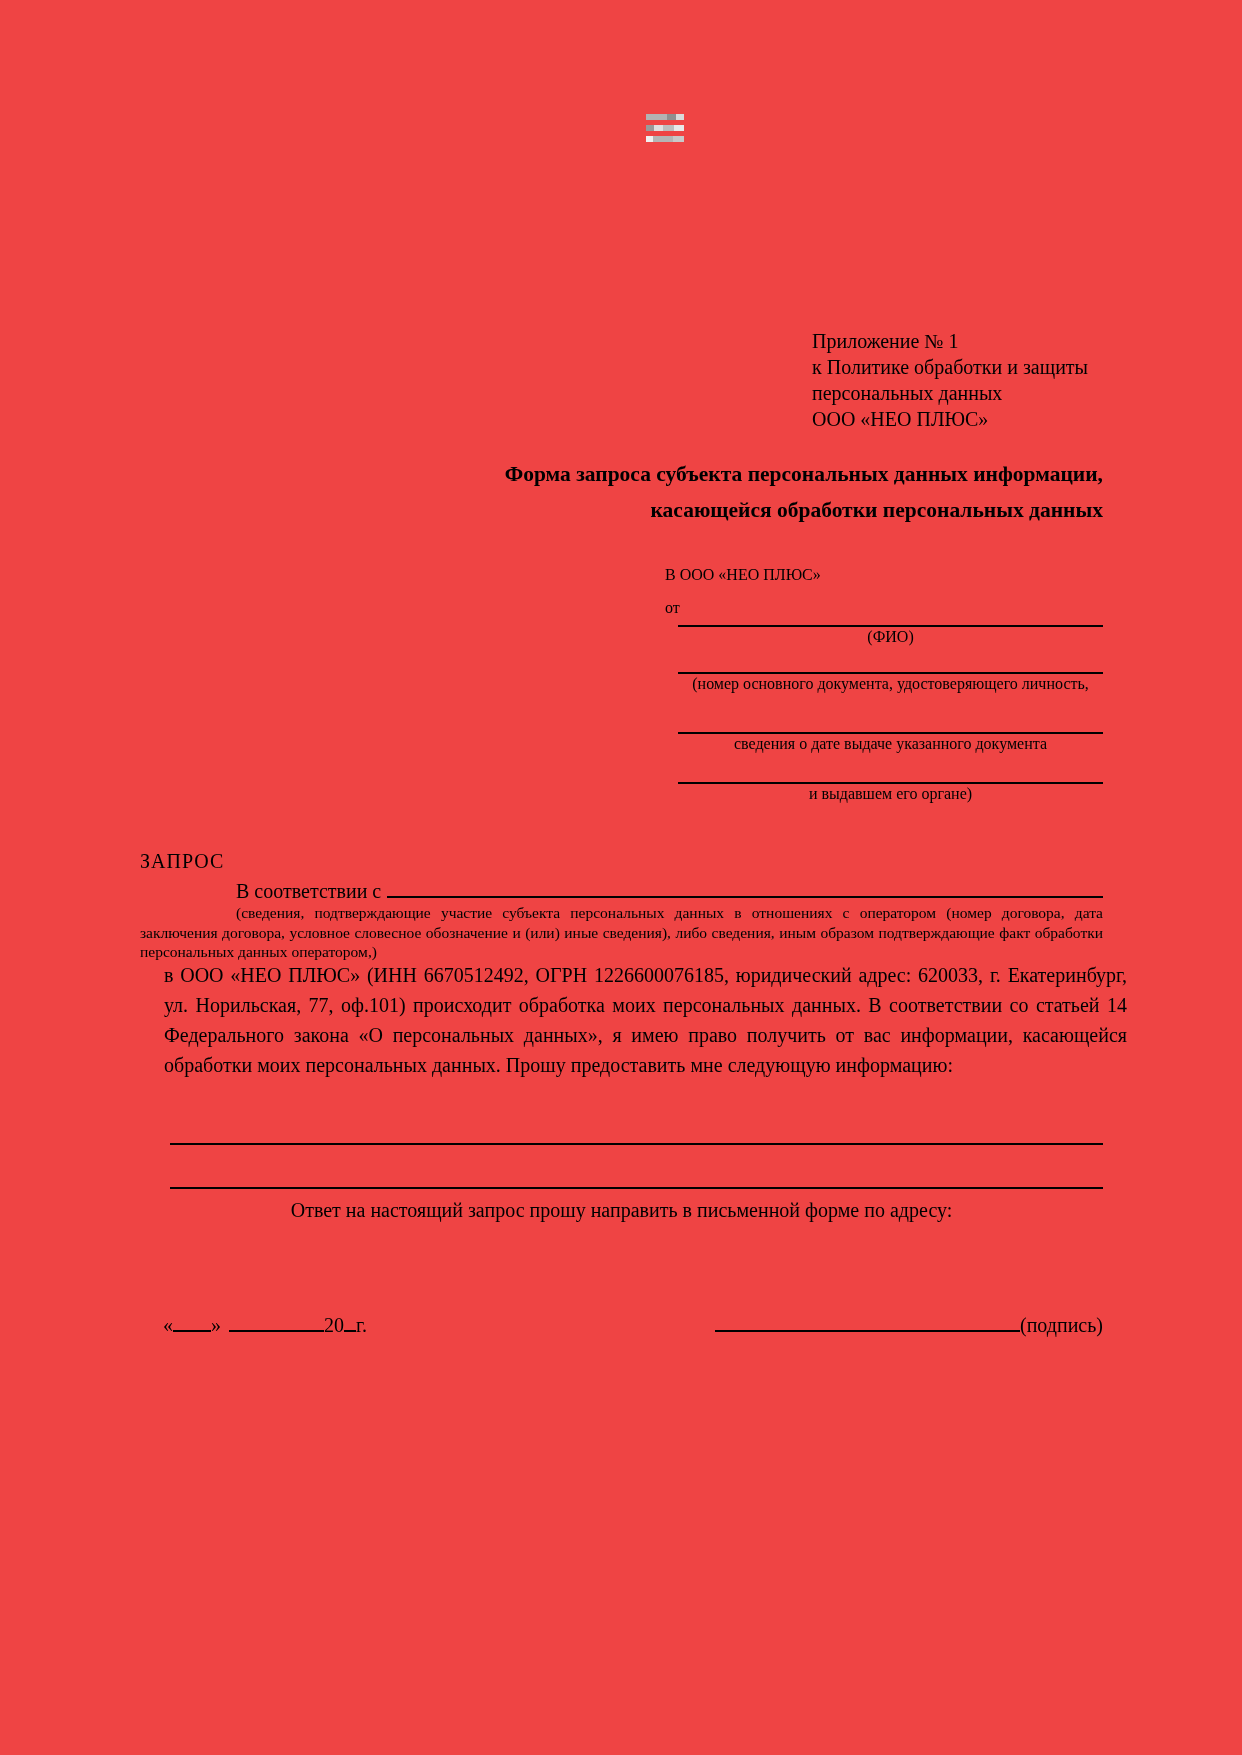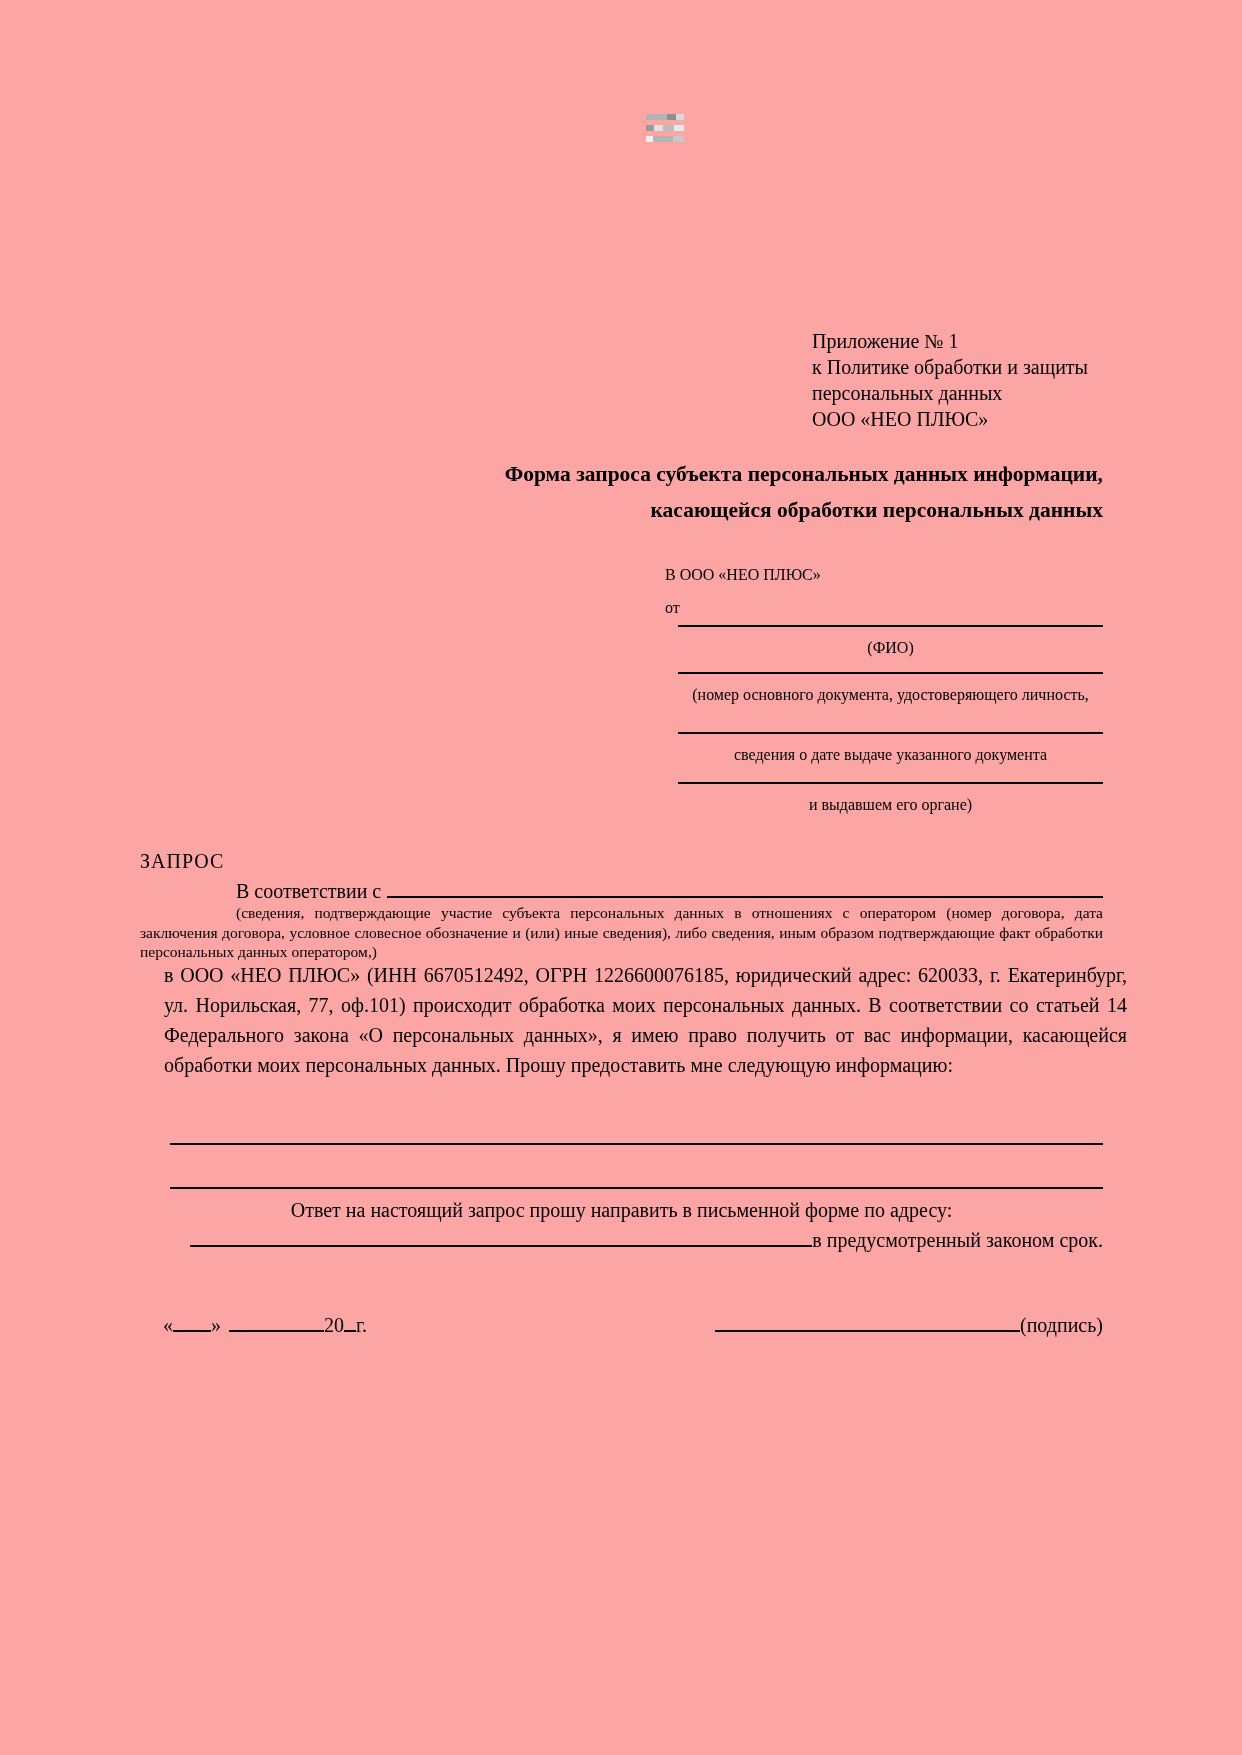--- a/index.html
+++ b/index.html
@@ -1,19 +1,19 @@
 <!DOCTYPE html>
 <html><head>
 <meta charset="utf-8">
 <style>
   html,body{margin:0;padding:0;background:#ffffff;}
   .page{
     position:relative;
     width:1242px;height:1755px;
-    background:#fca5a5;
+    background:#ef4444;
     font-family:"Liberation Serif","DejaVu Serif",serif;
     color:#000;
     overflow:hidden;
   }
   
   .doc-icon{position:absolute;left:646px;top:112px;width:38px;height:28px;
     display:flex;flex-direction:column;justify-content:space-between;padding:2px 0;}
   .doc-icon i{display:block;height:6px;}
   .doc-icon .s1{background:linear-gradient(90deg,#b3b3b3 0 55%,#8f8f8f 55% 80%,#d9d9d9 80% 100%);}
   .doc-icon .s2{background:linear-gradient(90deg,#9a9a9a 0 20%,#e0e0e0 20% 45%,#bdbdbd 45% 75%,#e8e8e8 75% 100%);}
@@ -21,21 +21,21 @@
 
   .appendix{position:absolute;left:812px;top:328px;font-size:20px;line-height:26px;}
 
   .title{position:absolute;left:140px;top:456px;width:963px;text-align:right;
     font-weight:bold;font-size:21.5px;line-height:36px;}
 
   .addressee{position:absolute;left:665px;top:558px;font-size:16px;line-height:33px;}
 
   .field{position:absolute;left:678px;width:425px;}
   .field .rule{border-top:2px solid #000;height:0;}
-  .field .cap{text-align:center;font-size:16px;line-height:19px;padding-top:11px;}
+  .field .cap{text-align:center;font-size:16px;line-height:19px;padding-top:0;}
   .f1{top:625px}.f2{top:672px}.f3{top:732px}.f4{top:782px}
 
   .zapros{position:absolute;left:140px;top:850px;width:963px;text-align:left;
     font-size:20px;letter-spacing:1px;}
 
   .intro{position:absolute;left:140px;top:876px;width:963px;display:flex;
     align-items:baseline;font-size:20px;}
   .intro .prefix{margin-left:96px;white-space:nowrap;}
   .intro .fill{flex:1;border-bottom:2px solid #000;height:1em;margin-left:6px;}
 
@@ -121,24 +121,20 @@
 
   <div class="footnote">(сведения, подтверждающие участие субъекта персональных данных в отношениях с оператором (номер договора, дата заключения договора, условное словесное обозначение и (или) иные сведения), либо сведения, иным образом подтверждающие факт обработки персональных данных оператором,)</div>
 
   <div class="bodytext">в ООО «НЕО ПЛЮС» (ИНН 6670512492, ОГРН 1226600076185, юридический адрес: 620033, г. Екатеринбург, ул. Норильская, 77, оф.101) происходит обработка моих персональных данных. В соответствии со статьей 14 Федерального закона «О персональных данных», я имею право получить от вас информации, касающейся обработки моих персональных данных. Прошу предоставить мне следующую информацию:</div>
 
   <div class="blank-rule ra"></div>
   <div class="blank-rule rb"></div>
 
   <div class="reply1">Ответ на настоящий запрос прошу направить в письменной форме по адресу:</div>
 
-  <div class="reply2">
-    <span class="fill"></span>
-    <span class="suffix">в предусмотренный законом срок.</span>
-  </div>
 
   <div class="sigrow">
     <div class="dategroup">
       <span>«</span>
         <span class="useg u-day"></span>
         <span>»</span>
         <span class="useg u-month"></span>
         <span>20</span>
         <span class="useg u-year"></span>
         <span>г.</span>

